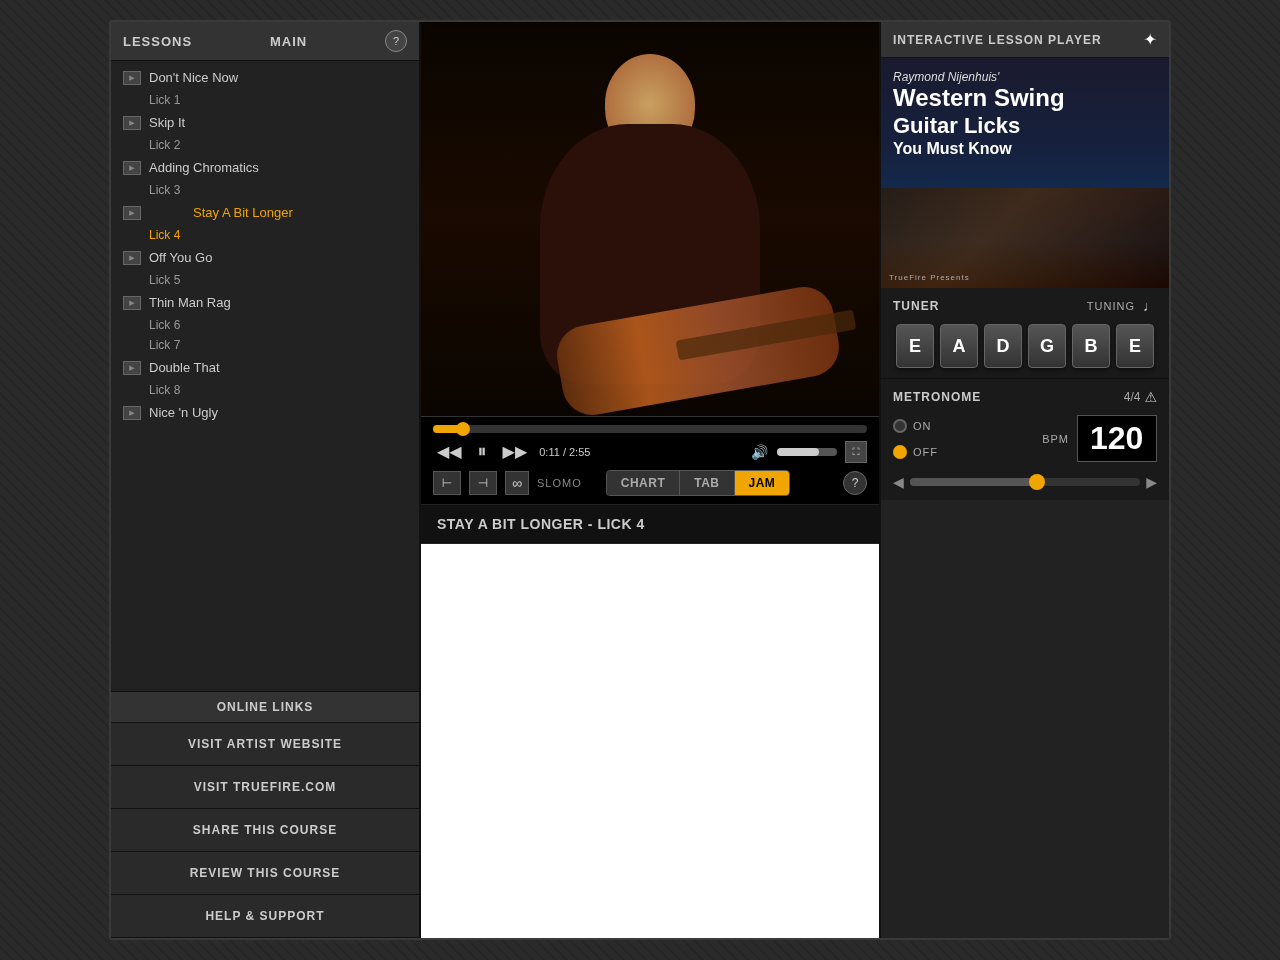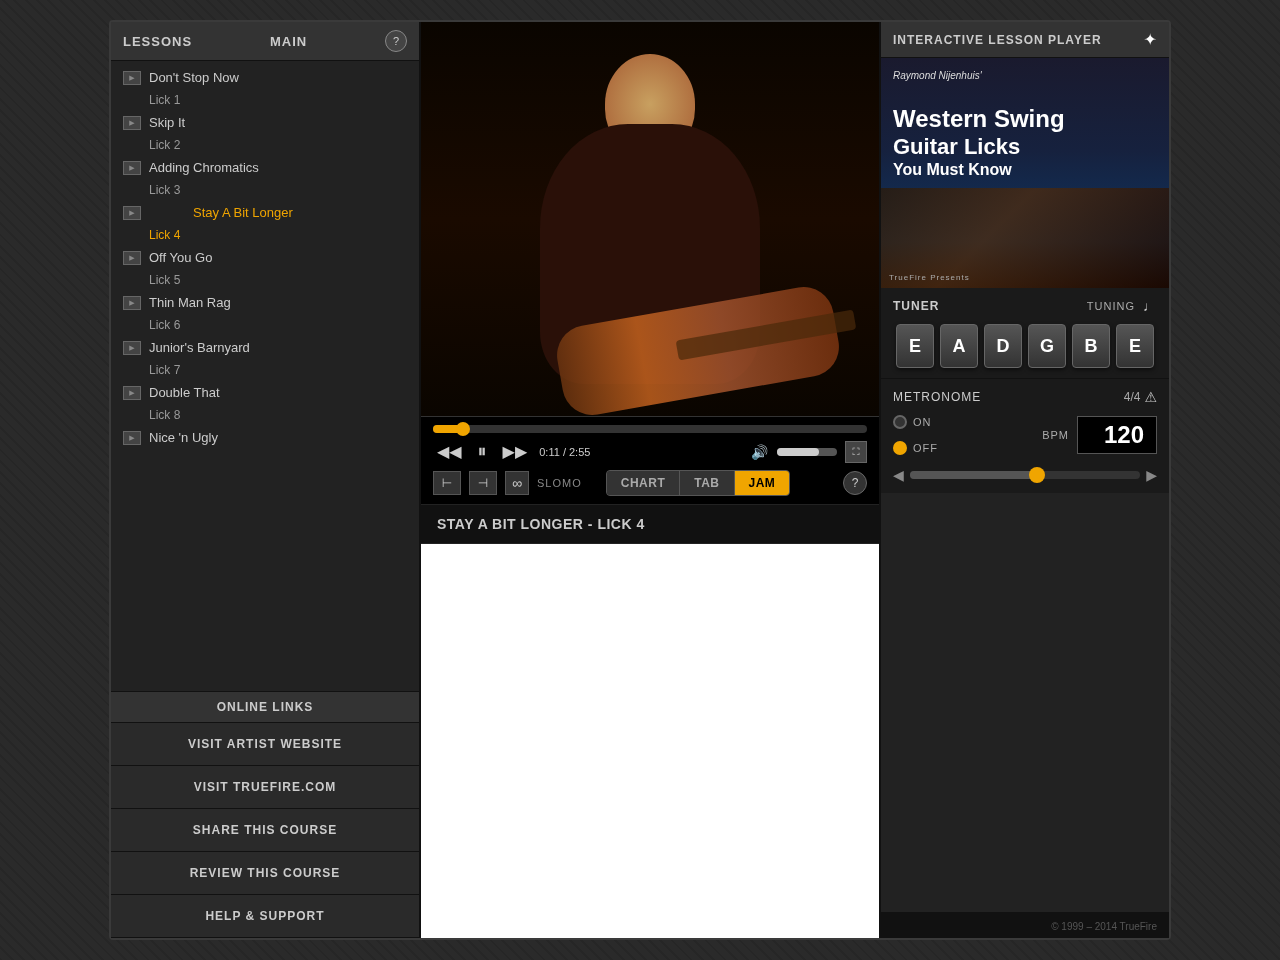--- a/index.html
+++ b/index.html
@@ -425,24 +425,24 @@
       width: 100%;
       height: 100%;
       background: linear-gradient(180deg, #1a1a2e 0%, #16213e 40%, #0f3460 80%, #1a0a0a 100%);
       display: flex;
       flex-direction: column;
       padding: 12px;
       position: relative;
     }
 
     .cover-presents {
-      font-size: 10px;
+      font-size: 12px;
       color: #ddd;
       font-style: italic;
-      margin-bottom: 24px;
+      margin-bottom: 0;
     }
 
     .cover-number {
       font-size: 64px;
       font-weight: bold;
       color: #d4a017;
       line-height: 1;
       margin-bottom: -8px;
     }
 
@@ -529,21 +529,21 @@
     .metro-header {
       display: flex;
       align-items: center;
       justify-content: space-between;
       margin-bottom: 10px;
     }
 
     .metro-title {
       color: #ccc;
       font-size: 12px;
-      font-weight: normal;
+      font-weight: bold;
       letter-spacing: 1px;
     }
 
     .metro-time-sig {
       color: #aaa;
       font-size: 12px;
     }
 
     .metro-alert {
       color: #ccc;
@@ -602,25 +602,25 @@
     .bpm-label {
       color: #aaa;
       font-size: 11px;
       letter-spacing: 1px;
     }
 
     .bpm-value {
       background: #000;
       border: 1px solid #555;
       color: #fff;
-      font-size: 24px;
+      font-size: 32px;
       font-weight: bold;
       padding: 4px 12px;
       min-width: 80px;
-      text-align: right;
+      text-align: left;
     }
 
     .metro-slider-container {
       display: flex;
       align-items: center;
       gap: 6px;
     }
 
     .slider-arrow {
       color: #888;
@@ -679,21 +679,21 @@
         <span class="lessons-main">MAIN</span>
         <div class="help-btn">
           <span>?</span>
         </div>
       </div>
 
       <div class="lessons-list">
 
         <div class="lesson-item">
           <div class="lesson-icon"></div>
-          <span>Don't Stop Now</span>
+          <span>Don't Nice Now</span>
         </div>
         <div class="sub-item">Lick 1</div>
 
         <div class="lesson-item">
           <div class="lesson-icon"></div>
           <span>Skip It</span>
         </div>
         <div class="sub-item">Lick 2</div>
 
         <div class="lesson-item">
@@ -713,24 +713,20 @@
           <span>Off You Go</span>
         </div>
         <div class="sub-item">Lick 5</div>
 
         <div class="lesson-item">
           <div class="lesson-icon"></div>
           <span>Thin Man Rag</span>
         </div>
         <div class="sub-item">Lick 6</div>
 
-        <div class="lesson-item">
-          <div class="lesson-icon"></div>
-          <span>Junior's Barnyard</span>
-        </div>
         <div class="sub-item">Lick 7</div>
 
         <div class="lesson-item">
           <div class="lesson-icon"></div>
           <span>Double That</span>
         </div>
         <div class="sub-item">Lick 8</div>
 
         <div class="lesson-item">
           <div class="lesson-icon"></div>
@@ -891,19 +887,16 @@
           <div class="metro-slider">
             <div class="metro-slider-fill"></div>
             <div class="metro-slider-thumb"></div>
           </div>
           <span class="slider-arrow">▶</span>
         </div>
       </div>
 
       <div style="flex:1;"></div>
 
-      <div class="footer-bar">
-        <span class="footer-text">© 1999 – 2014 TrueFire</span>
-      </div>
     </div>
 
   </div>
 </div>
 
 </body></html>

